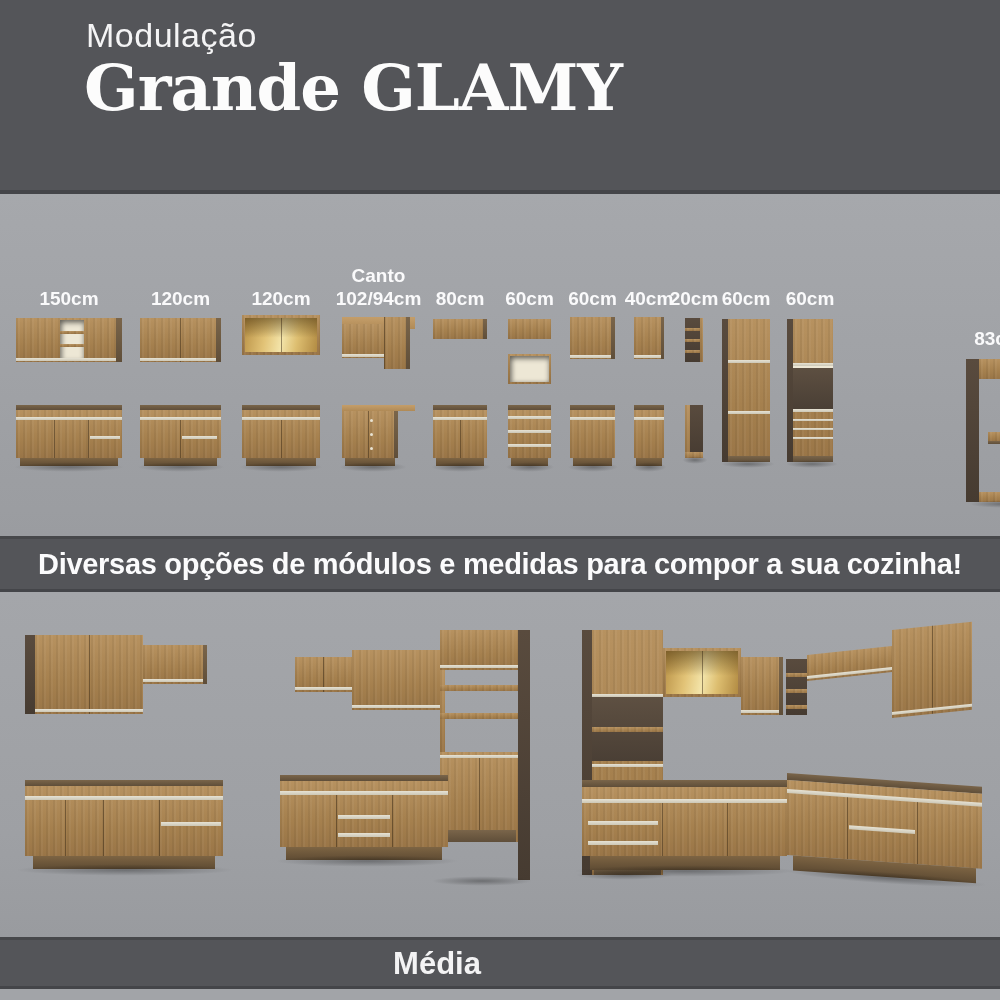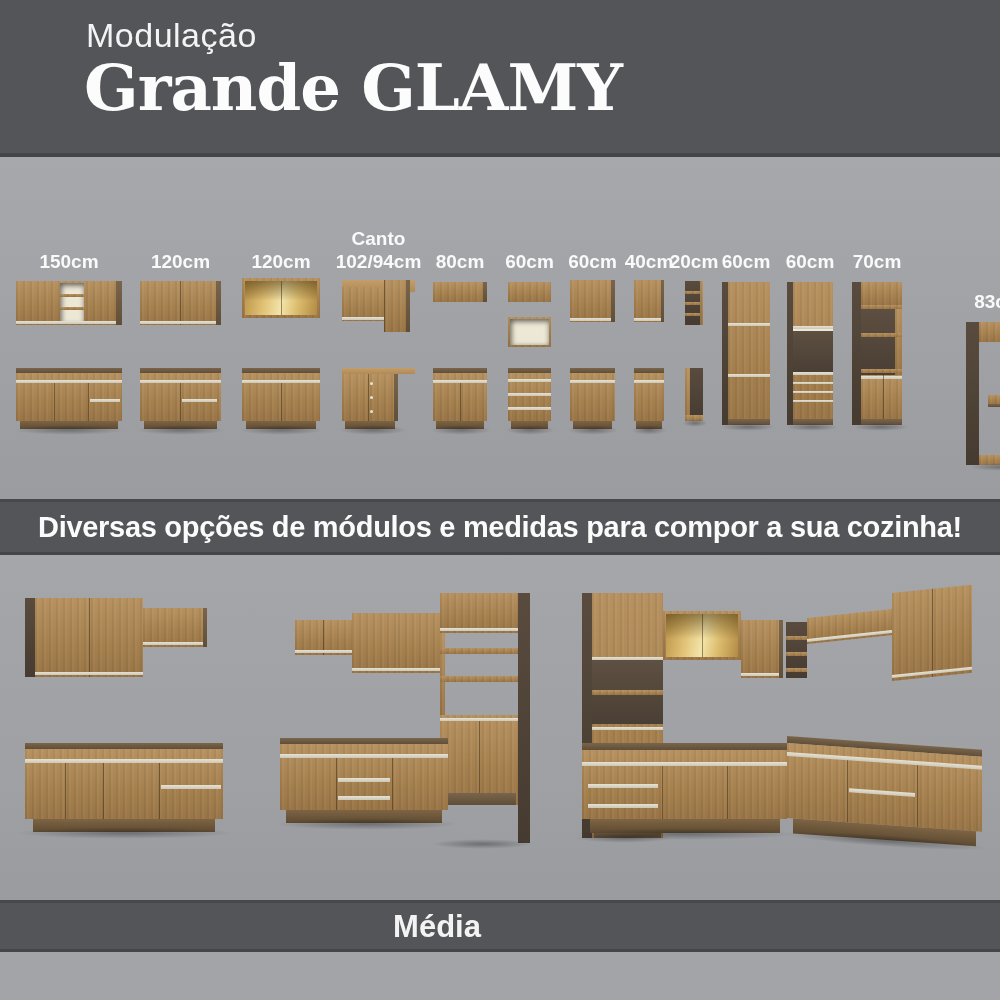--- a/index.html
+++ b/index.html
@@ -1,20 +1,20 @@
 <!DOCTYPE html>
 <html><head>
 <meta charset="utf-8">
 <style>
   html,body{margin:0;padding:0;}
   body{width:1000px;height:1000px;overflow:hidden;background:#A1A3A6;font-family:"Liberation Sans",sans-serif;}
   .abs{position:absolute;}
   .band{position:relative;width:1000px;}
   
-  .band-header{height:157px;background:#545559;box-shadow:inset 0 -4px 0 rgba(0,0,0,.18);}
+  .band-header{height:194px;background:#545559;box-shadow:inset 0 -4px 0 rgba(0,0,0,.18);}
   .band-modules{height:342px;background:linear-gradient(180deg,#A6A8AC 0%,#9FA1A5 60%,#9A9CA0 100%);}
   .band-banner{height:56px;background:#545559;box-shadow:inset 0 3px 0 rgba(0,0,0,.15), inset 0 -3px 0 rgba(0,0,0,.18);display:flex;align-items:center;justify-content:center;}
   .band-kitchens{height:345px;background:linear-gradient(180deg,#A4A6AA 0%,#9EA0A4 70%,#999B9F 100%);}
   .band-footer{height:52px;background:#545559;box-shadow:inset 0 3px 0 rgba(0,0,0,.15), inset 0 -3px 0 rgba(0,0,0,.18);}
   .band-bottomstrip{height:48px;background:#A2A4A8;}
   
   .kicker{position:absolute;left:86px;top:16px;color:#F4F4F5;font-size:34px;letter-spacing:.5px;}
   .title{position:absolute;left:84px;top:50px;color:#FCFCFC;font-family:"DejaVu Serif",serif;font-weight:bold;font-size:64px;letter-spacing:-1px;}
   .banner-text{color:#FBFBFC;font-size:29px;font-weight:600;letter-spacing:-.3px;}
   .mod-label{position:absolute;top:94px;left:50%;transform:translateX(-50%);white-space:nowrap;color:#FAFAFB;font-size:19px;font-weight:bold;}
@@ -235,39 +235,20 @@
         <div class="abs strip" style="left:0;top:90px;width:40px;height:3px;"></div>
         <div class="abs strip" style="left:0;top:100px;width:40px;height:2px;"></div>
         <div class="abs strip" style="left:0;top:109px;width:40px;height:2px;"></div>
         <div class="abs strip" style="left:0;top:118px;width:40px;height:2px;"></div>
         <div class="abs wd" style="left:0;bottom:0;width:40px;height:6px;"></div>
       </div>
       <div class="abs shadow" style="left:-2px;top:266px;width:54px;height:8px;"></div>
     </div>
   </div>
 
-  <div class="mod" style="left:852px;width:50px;">
-    <div class="mod-label">70cm</div>
-    <div class="illu">
-      <div class="abs rb" style="left:0;top:125px;width:9px;height:143px;"></div>
-      <div class="abs w" style="left:9px;top:125px;width:41px;height:23px;"></div>
-      <div class="abs opend" style="left:9px;top:148px;width:41px;height:70px;">
-        <div class="abs w" style="right:0;top:0;width:7px;height:70px;"></div>
-        <div class="abs w" style="left:0;top:0px;width:41px;height:4px;"></div>
-        <div class="abs w" style="left:0;top:28px;width:41px;height:4px;"></div>
-        <div class="abs w" style="left:0;top:64px;width:41px;height:4px;"></div>
-      </div>
-      <div class="abs w" style="left:9px;top:218px;width:41px;height:44px;">
-        <div class="abs strip" style="left:0;top:1px;width:41px;height:3px;"></div>
-        <div class="abs vline" style="left:22px;top:0;height:44px;"></div>
-      </div>
-      <div class="abs wd" style="left:9px;top:262px;width:41px;height:6px;"></div>
-      <div class="abs shadow" style="left:0;top:266px;width:58px;height:8px;"></div>
-    </div>
-  </div>
 
   <div class="mod" style="left:966px;width:65px;margin-top:40px;">
     <div class="mod-label">83cm</div>
     <div class="illu">
       <div class="abs rb" style="left:0;top:125px;width:13px;height:143px;"></div>
       <div class="abs w" style="left:13px;top:125px;width:52px;height:20px;"></div>
       <div class="abs w" style="left:57px;top:145px;width:8px;height:123px;"></div>
       <div class="abs w" style="left:22px;top:198px;width:43px;height:9px;"></div>
       <div class="abs wd" style="left:22px;top:207px;width:43px;height:3px;"></div>
       <div class="abs w" style="left:13px;top:258px;width:52px;height:10px;"></div>

